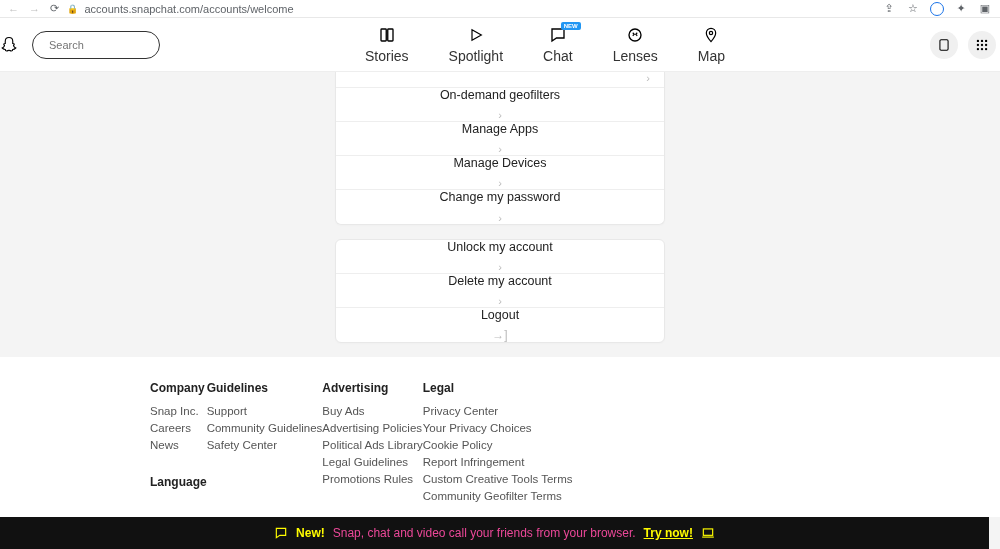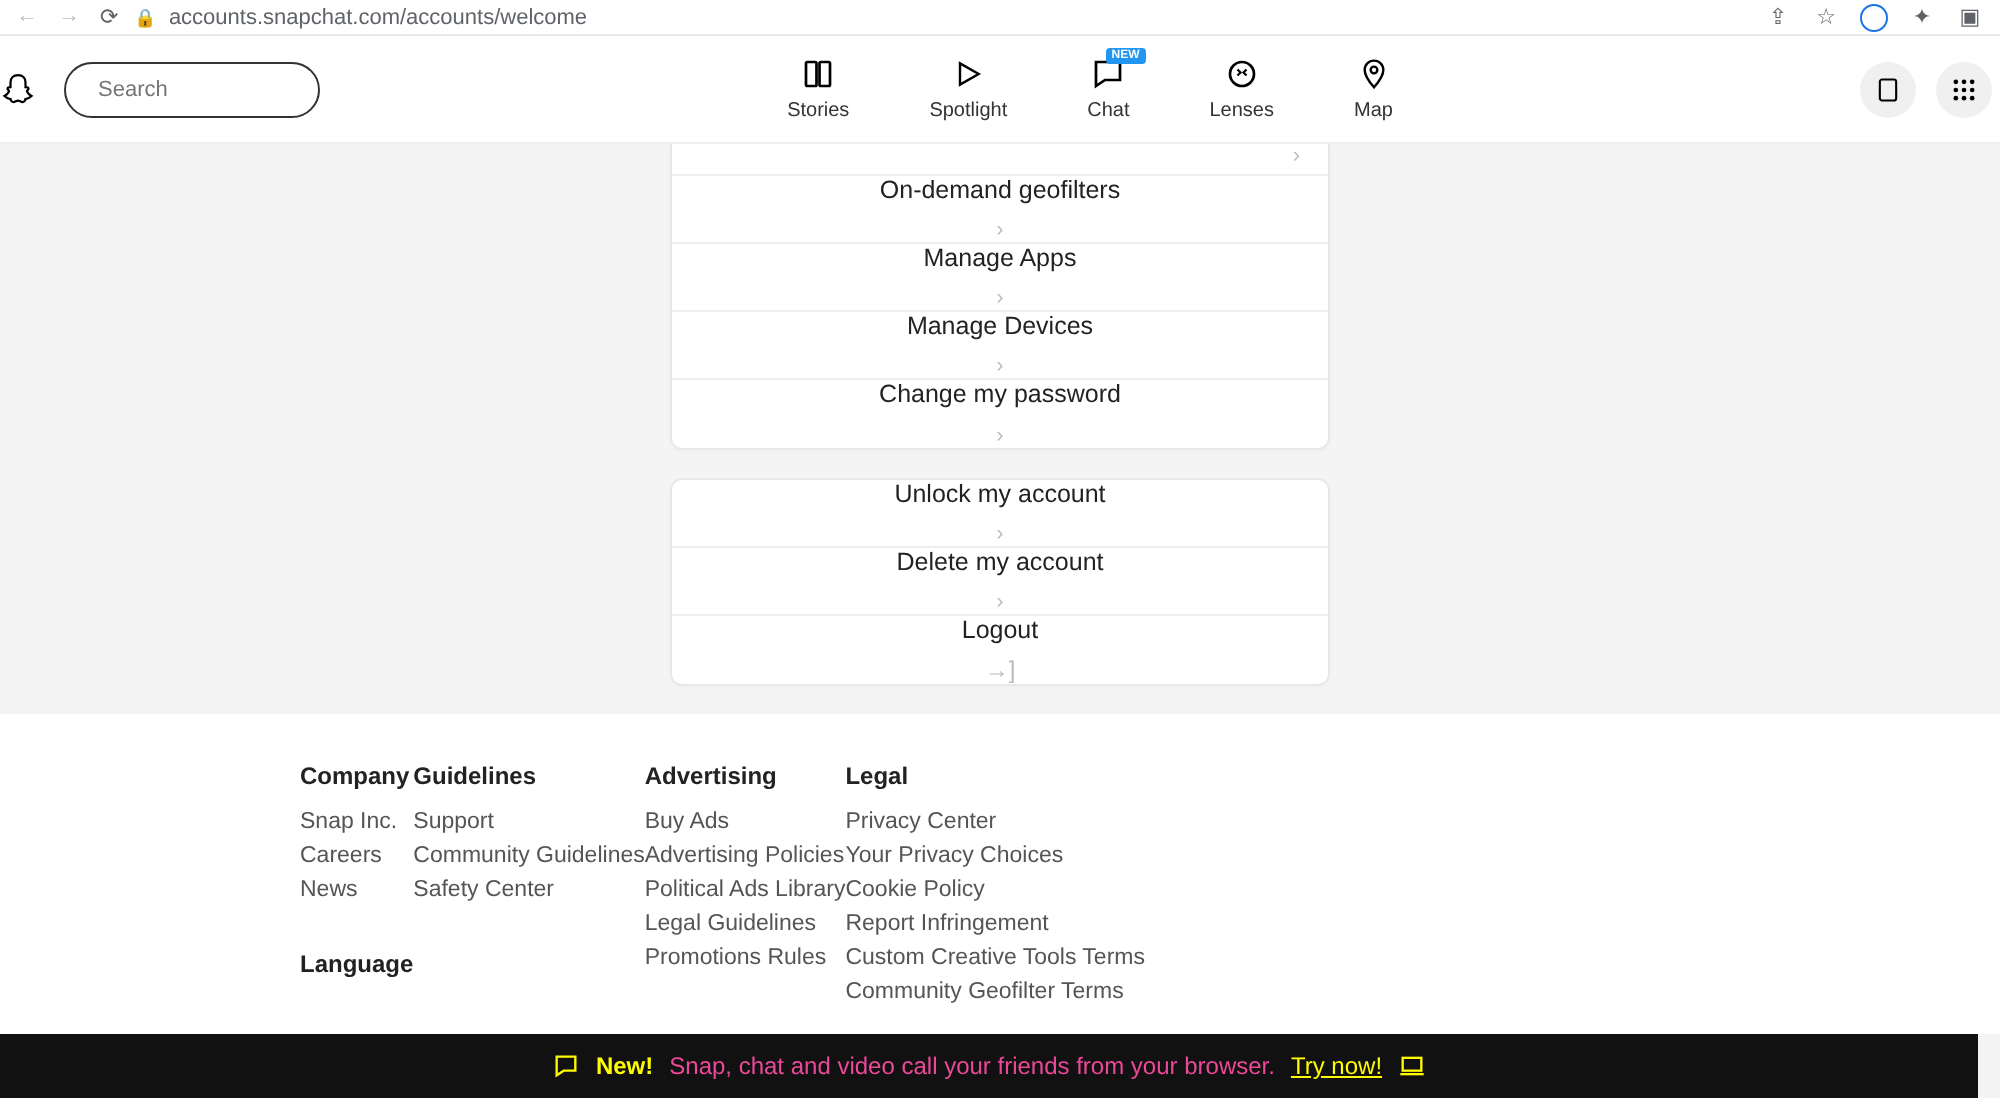--- a/index.html
+++ b/index.html
@@ -15,21 +15,21 @@
 
 .top-nav { height: 54px; background: #fff; display: flex; align-items: center; padding: 0 0; border-bottom: 1px solid #eee; }
 .ghost-logo { width: 18px; height: 20px; margin-right: 14px; }
 .search-box { width: 128px; height: 28px; border: 1px solid #333; border-radius: 16px; display: flex; align-items: center; padding: 0 10px; gap: 6px; }
 .search-box svg { width: 10px; height: 10px; }
 .search-box input { border: none; outline: none; font-size: 11px; flex: 1; background: transparent; }
 
 .main-tabs { flex: 1; display: flex; justify-content: center; gap: 40px; }
 .tab-item { display: flex; flex-direction: column; align-items: center; gap: 4px; cursor: pointer; position: relative; }
 .tab-item .ic { width: 18px; height: 18px; display: flex; align-items: center; justify-content: center; }
-.tab-item .lbl { font-size: 10px; color: #333; }
+.tab-item .lbl { font-size: 14px; color: #333; }
 .new-badge { position: absolute; top: -4px; right: -8px; background: #2196f3; color: #fff; font-size: 6px; padding: 1px 3px; border-radius: 2px; font-weight: bold; }
 
 .right-nav { display: flex; gap: 10px; margin-right: 4px; }
 .circle-btn { width: 28px; height: 28px; border-radius: 50%; background: #f0f0f0; display: flex; align-items: center; justify-content: center; }
 
 .content { display: flex; justify-content: center; background: #f4f4f4; }
 .panel-wrap { width: 330px; }
 .panel { background: #fff; border: 1px solid #e8e8e8; border-radius: 6px; margin-bottom: 14px; box-shadow: 0 1px 2px rgba(0,0,0,0.02); }
 .panel.first { border-top-left-radius: 0; border-top-right-radius: 0; border-top: none; }
 .row { height: 34px; display: flex; align-items: center; justify-content: space-between; padding: 0 14px; border-bottom: 1px solid #eee; cursor: pointer; flex-direction: column; }
@@ -40,21 +40,21 @@
 .logout-ic { color: #bbb; font-size: 12px; }
 
 .footer { background: #fff; padding: 24px 150px 10px; display: flex; font-size: 12px; }
 .fcol h4 { font-size: 12px; font-weight: 600; margin-bottom: 10px; color: #222; }
 .fcol div { color: #555; margin-bottom: 5px; cursor: pointer; font-size: 11.5px; }
 .fcol h4.lang { margin-top: 24px; }
 
 .banner { position: fixed; bottom: 0; left: 0; right: 11px; height: 32px; background: #111; display: flex; align-items: center; justify-content: center; gap: 8px; font-size: 12px; }
 .banner .nlbl { color: #fffc00; font-weight: 600; }
 .banner .btxt { color: #ec4899; }
-.banner .try { color: #fffc00; text-decoration: underline; font-weight: 400; cursor: pointer; }
+.banner .try { color: #fffc00; text-decoration: underline; font-weight: 700; cursor: pointer; }
 .banner svg { width: 14px; height: 14px; }
 </style>
 </head>
 <body>
 
 <div class="chrome-bar">
   <div class="nav-arrows">
     <span>←</span>
     <span>→</span>
     <span style="color:#5f6368">⟳</span>

